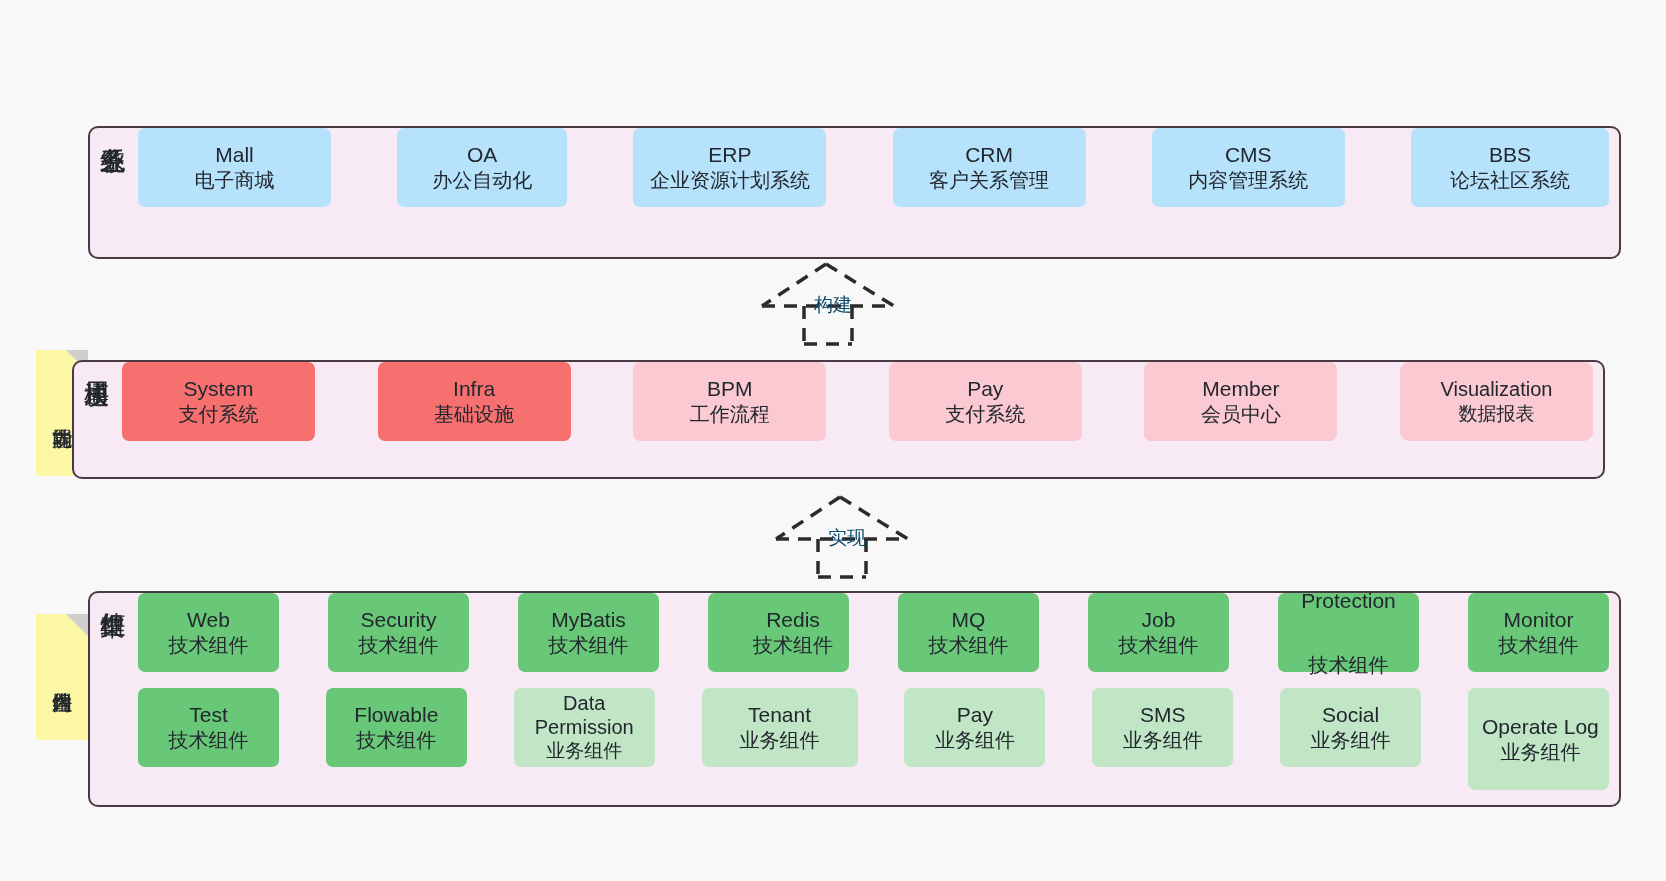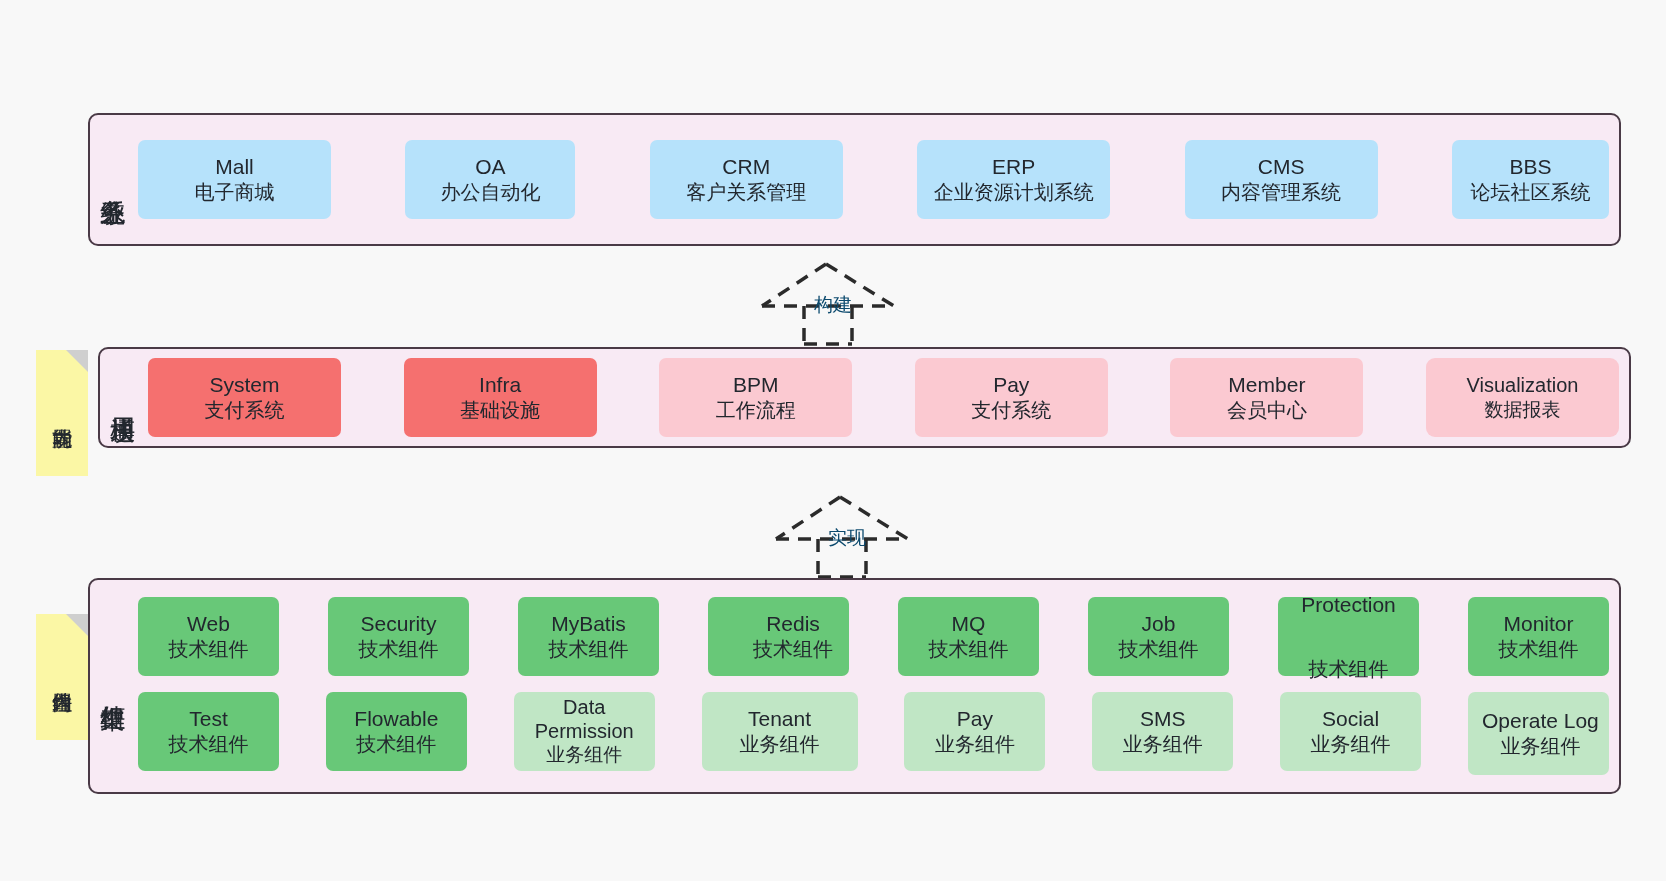--- a/index.html
+++ b/index.html
@@ -18,21 +18,22 @@
   }
 
   
   .layer {
     position: absolute;
     background: #f8eaf4;
     border: 2px solid #4a3a46;
     border-radius: 10px;
     display: flex;
     flex-direction: row;
-    align-items: center;
+    align-items: flex-start;
+    margin-top: 13px;
   }
   .layer-title {
     flex: 0 0 auto;
     width: 46px;
     display: flex;
     align-items: center;
     justify-content: center;
     font-size: 25px;
     line-height: 1.06;
     color: #22272e;
@@ -126,32 +127,32 @@
       <div class="row" id="business-row" style="gap: 45px;">
           <div class="card c-blue" style="width: 193px; height: 79px;">
             <div class="t-en">Mall</div>
             <div class="t-cn">电子商城</div>
           </div>
           <div class="card c-blue" style="width: 170px; height: 79px;">
             <div class="t-en">OA</div>
             <div class="t-cn">办公自动化</div>
           </div>
           <div class="card c-blue" style="width: 193px; height: 79px;">
+            <div class="t-en">ERP</div>
+            <div class="t-cn">企业资源计划系统</div>
+          </div>
+          <div class="card c-blue" style="width: 193px; height: 79px;">
             <div class="t-en">CRM</div>
             <div class="t-cn">客户关系管理</div>
           </div>
           <div class="card c-blue" style="width: 193px; height: 79px;">
-            <div class="t-en">ERP</div>
-            <div class="t-cn">企业资源计划系统</div>
-          </div>
-          <div class="card c-blue" style="width: 193px; height: 79px;">
             <div class="t-en">CMS</div>
             <div class="t-cn">内容管理系统</div>
           </div>
-          <div class="card c-blue" style="width: 157px; height: 79px;">
+          <div class="card c-blue" style="width: 198px; height: 79px;">
             <div class="t-en">BBS</div>
             <div class="t-cn">论坛社区系统</div>
           </div>
         </div>
     </div>
   </div>
 
   <div class="arrow" style="left:758px; top:262px; width:140px; height:84px;">
     <svg width="140" height="84" viewBox="0 0 140 84" aria-hidden="true">
       <path d="M68 2 L136 44" fill="none" stroke="#2b2b2b" stroke-width="3.5" stroke-dasharray="13 9" stroke-linecap="butt"></path>
@@ -162,21 +163,21 @@
       <path d="M46 82 L94 82" fill="none" stroke="#2b2b2b" stroke-width="3.5" stroke-dasharray="13 9"></path>
     </svg>
     <span class="arrow-label" style="left:56px; top:30px;">构建</span>
   </div>
 
   <div class="note" style="left:36px; top:350px; width:52px; height:126px;">
     <span class="fold"></span>
     <span>内置功能</span>
   </div>
 
-  <div class="layer" id="layer-common" style="left:98px; top:347px; width:1533px; height:101px;">
+  <div class="layer" id="layer-common" style="left:72px; top:347px; width:1533px; height:119px;">
     <div class="layer-title">通用模块</div>
     <div class="layer-body">
       <div class="row" id="common-row" style="gap: 45px;">
           <div class="card c-red" style="width: 193px; height: 79px;">
             <div class="t-en">System</div>
             <div class="t-cn">支付系统</div>
           </div>
           <div class="card c-red" style="width: 193px; height: 79px;">
             <div class="t-en">Infra</div>
             <div class="t-cn">基础设施</div>
@@ -277,21 +278,21 @@
             <div class="t-cn">业务组件</div>
           </div>
           <div class="card c-lightgreen" style="width: 141px; height: 79px;">
             <div class="t-en">SMS</div>
             <div class="t-cn">业务组件</div>
           </div>
           <div class="card c-lightgreen" style="width: 141px; height: 79px;">
             <div class="t-en">Social</div>
             <div class="t-cn">业务组件</div>
           </div>
-          <div class="card c-lightgreen" style="width: 141px; height: 83px; padding-left: 8px;">
+          <div class="card c-lightgreen" style="width: 141px; height: 102px; padding-left: 8px;">
             <div class="t-en">Operate Log</div>
             <div class="t-cn">业务组件</div>
           </div>
         </div>
     </div>
   </div>
 
 </div>
 
 </body></html>

